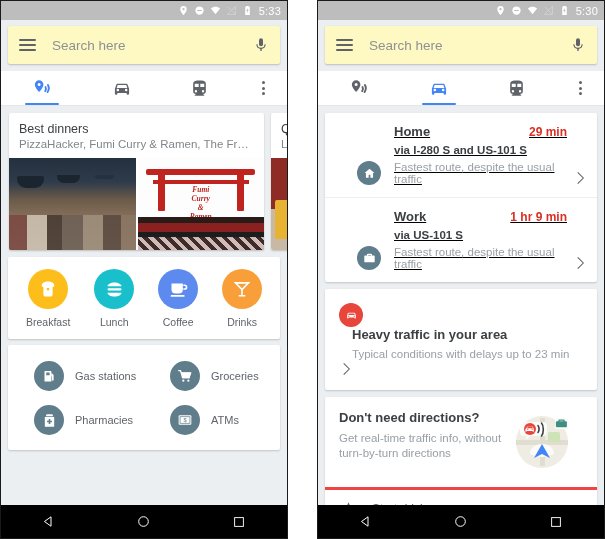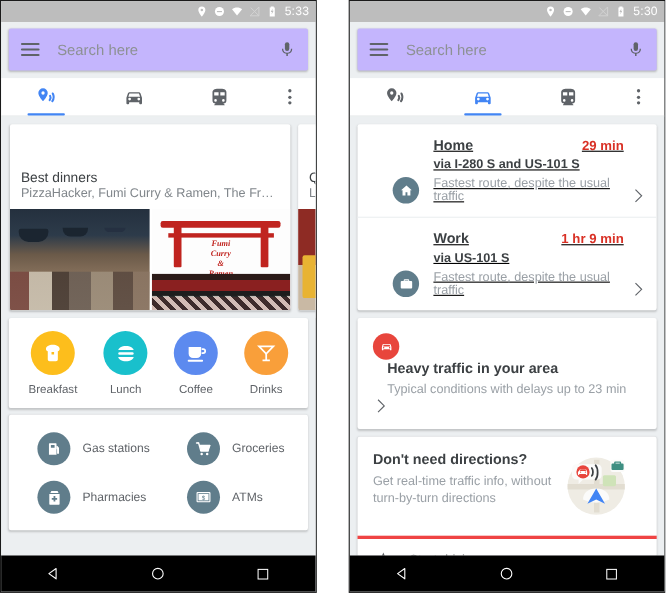--- a/index.html
+++ b/index.html
@@ -25,21 +25,21 @@
     height: 19px; background: #bdbdbd;
     display: flex; align-items: center; justify-content: flex-end;
     padding-right: 6px; gap: 5px; flex: 0 0 auto;
   }
   .sb-icon { width: 11px; height: 11px; display: block; }
   .sb-time { color: #ffffff; font-size: 11px; letter-spacing: .2px; margin-left: 1px; }
 
   
   .searchwrap { background: #eceff1; padding: 6px 7px 7px 7px; flex: 0 0 auto; }
   .searchbar {
-    background: #c4b5fd; height: 38px; border-radius: 2px;
+    background: #fef9c3; height: 38px; border-radius: 2px;
     display: flex; align-items: center; padding: 0 11px;
     box-shadow: 0 1px 2px rgba(0,0,0,.22);
   }
   .hamburger { width: 17px; display: flex; flex-direction: column; gap: 3px; cursor: pointer; }
   .hamburger i { display: block; height: 2px; background: #5f6368; border-radius: 1px; }
   .search-input {
     flex: 1; border: none; outline: none; font-size: 13.5px;
     color: #3c4043; padding-left: 16px; font-family: "Liberation Sans", sans-serif;
     background: transparent;
   }
@@ -83,21 +83,21 @@
   }
   .carousel {
     display: flex; gap: 7px; padding: 7px 0 7px 8px; overflow: hidden;
     background: #eceff1;
   }
   .poi-card {
     background: #ffffff; border-radius: 2px; box-shadow: 0 1px 2px rgba(0,0,0,.2);
     width: 255px; flex: 0 0 auto; overflow: hidden;
   }
   .poi-card.partial { width: 90px; }
-  .poi-title { font-size: 12.5px; color: #3c4043; padding: 9px 10px 2px 10px; font-weight: 500; margin-top: 32px; }
+  .poi-title { font-size: 12.5px; color: #3c4043; padding: 9px 10px 2px 10px; font-weight: 500; }
   .poi-sub {
     font-size: 11.5px; color: #80868b; padding: 0 10px 8px 10px;
     white-space: nowrap; overflow: hidden; text-overflow: ellipsis;
   }
   .poi-photos { display: flex; height: 92px; gap: 2px; }
   .photo { flex: 1; position: relative; overflow: hidden; }
 
   
   .ph-restaurant { background: linear-gradient(#24303e 0%, #2d3b4a 26%, #6b5a49 45%, #8d7660 70%, #b5a58f 100%); }
   .ph-restaurant:before {

